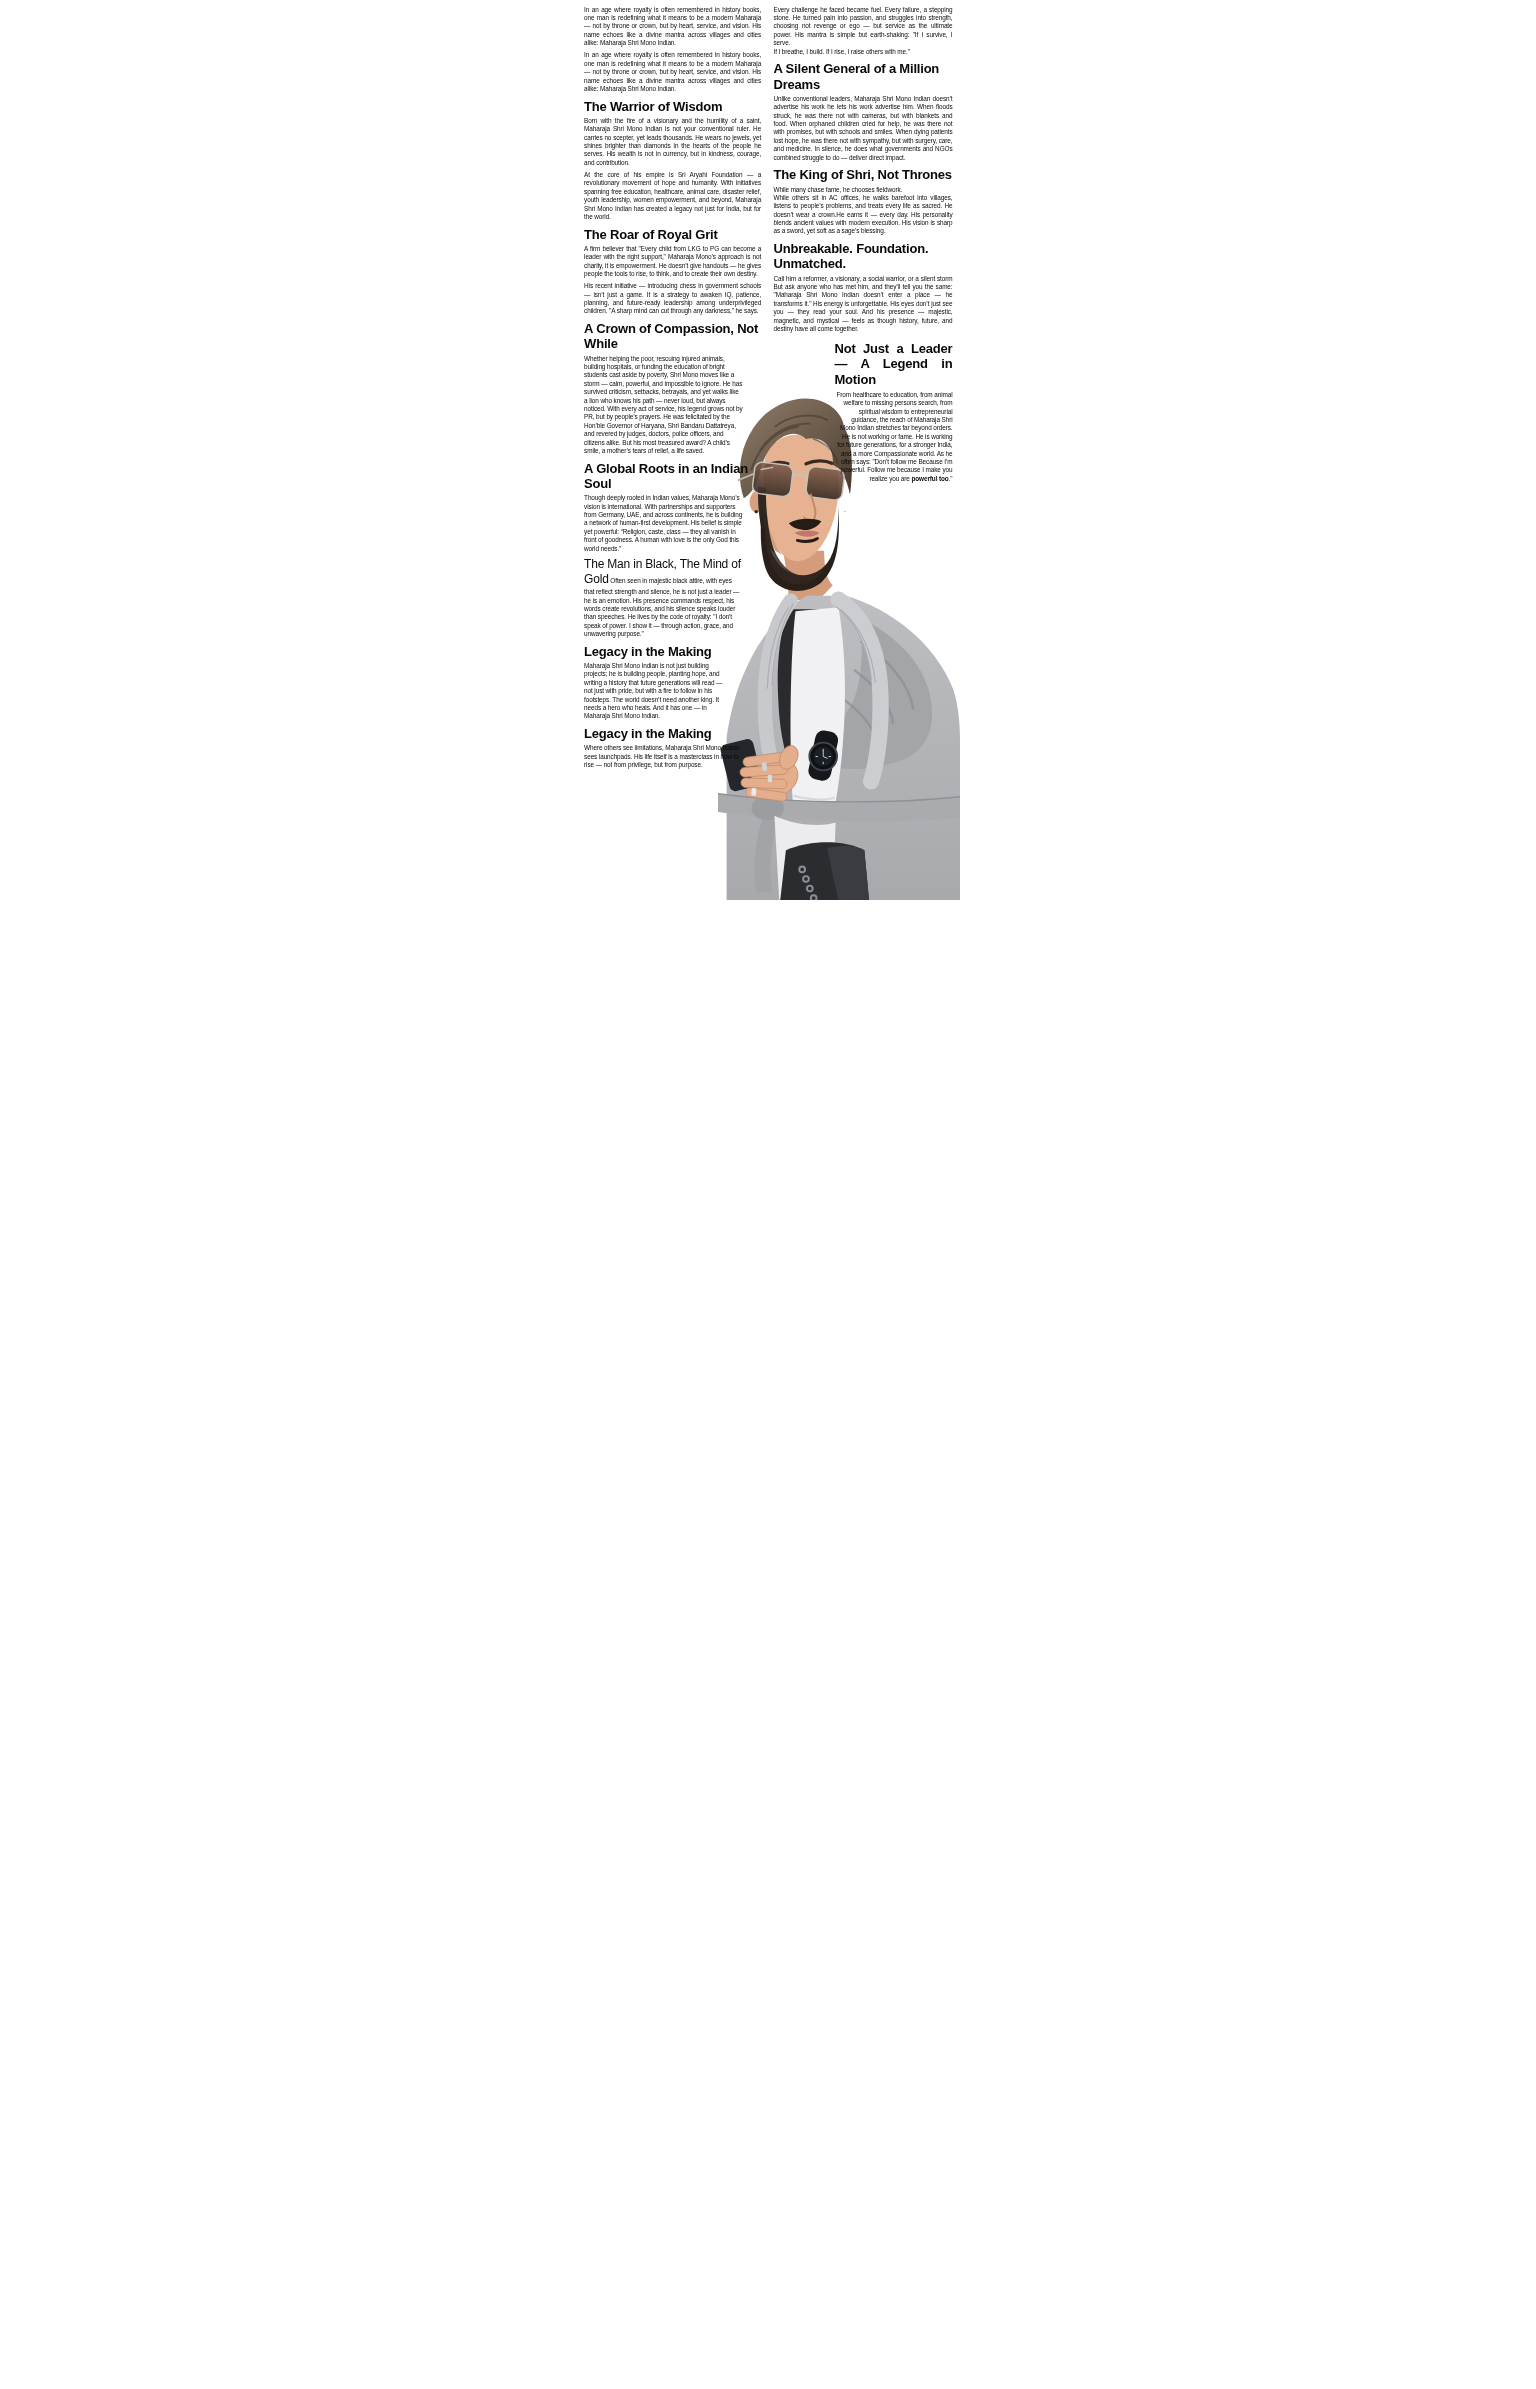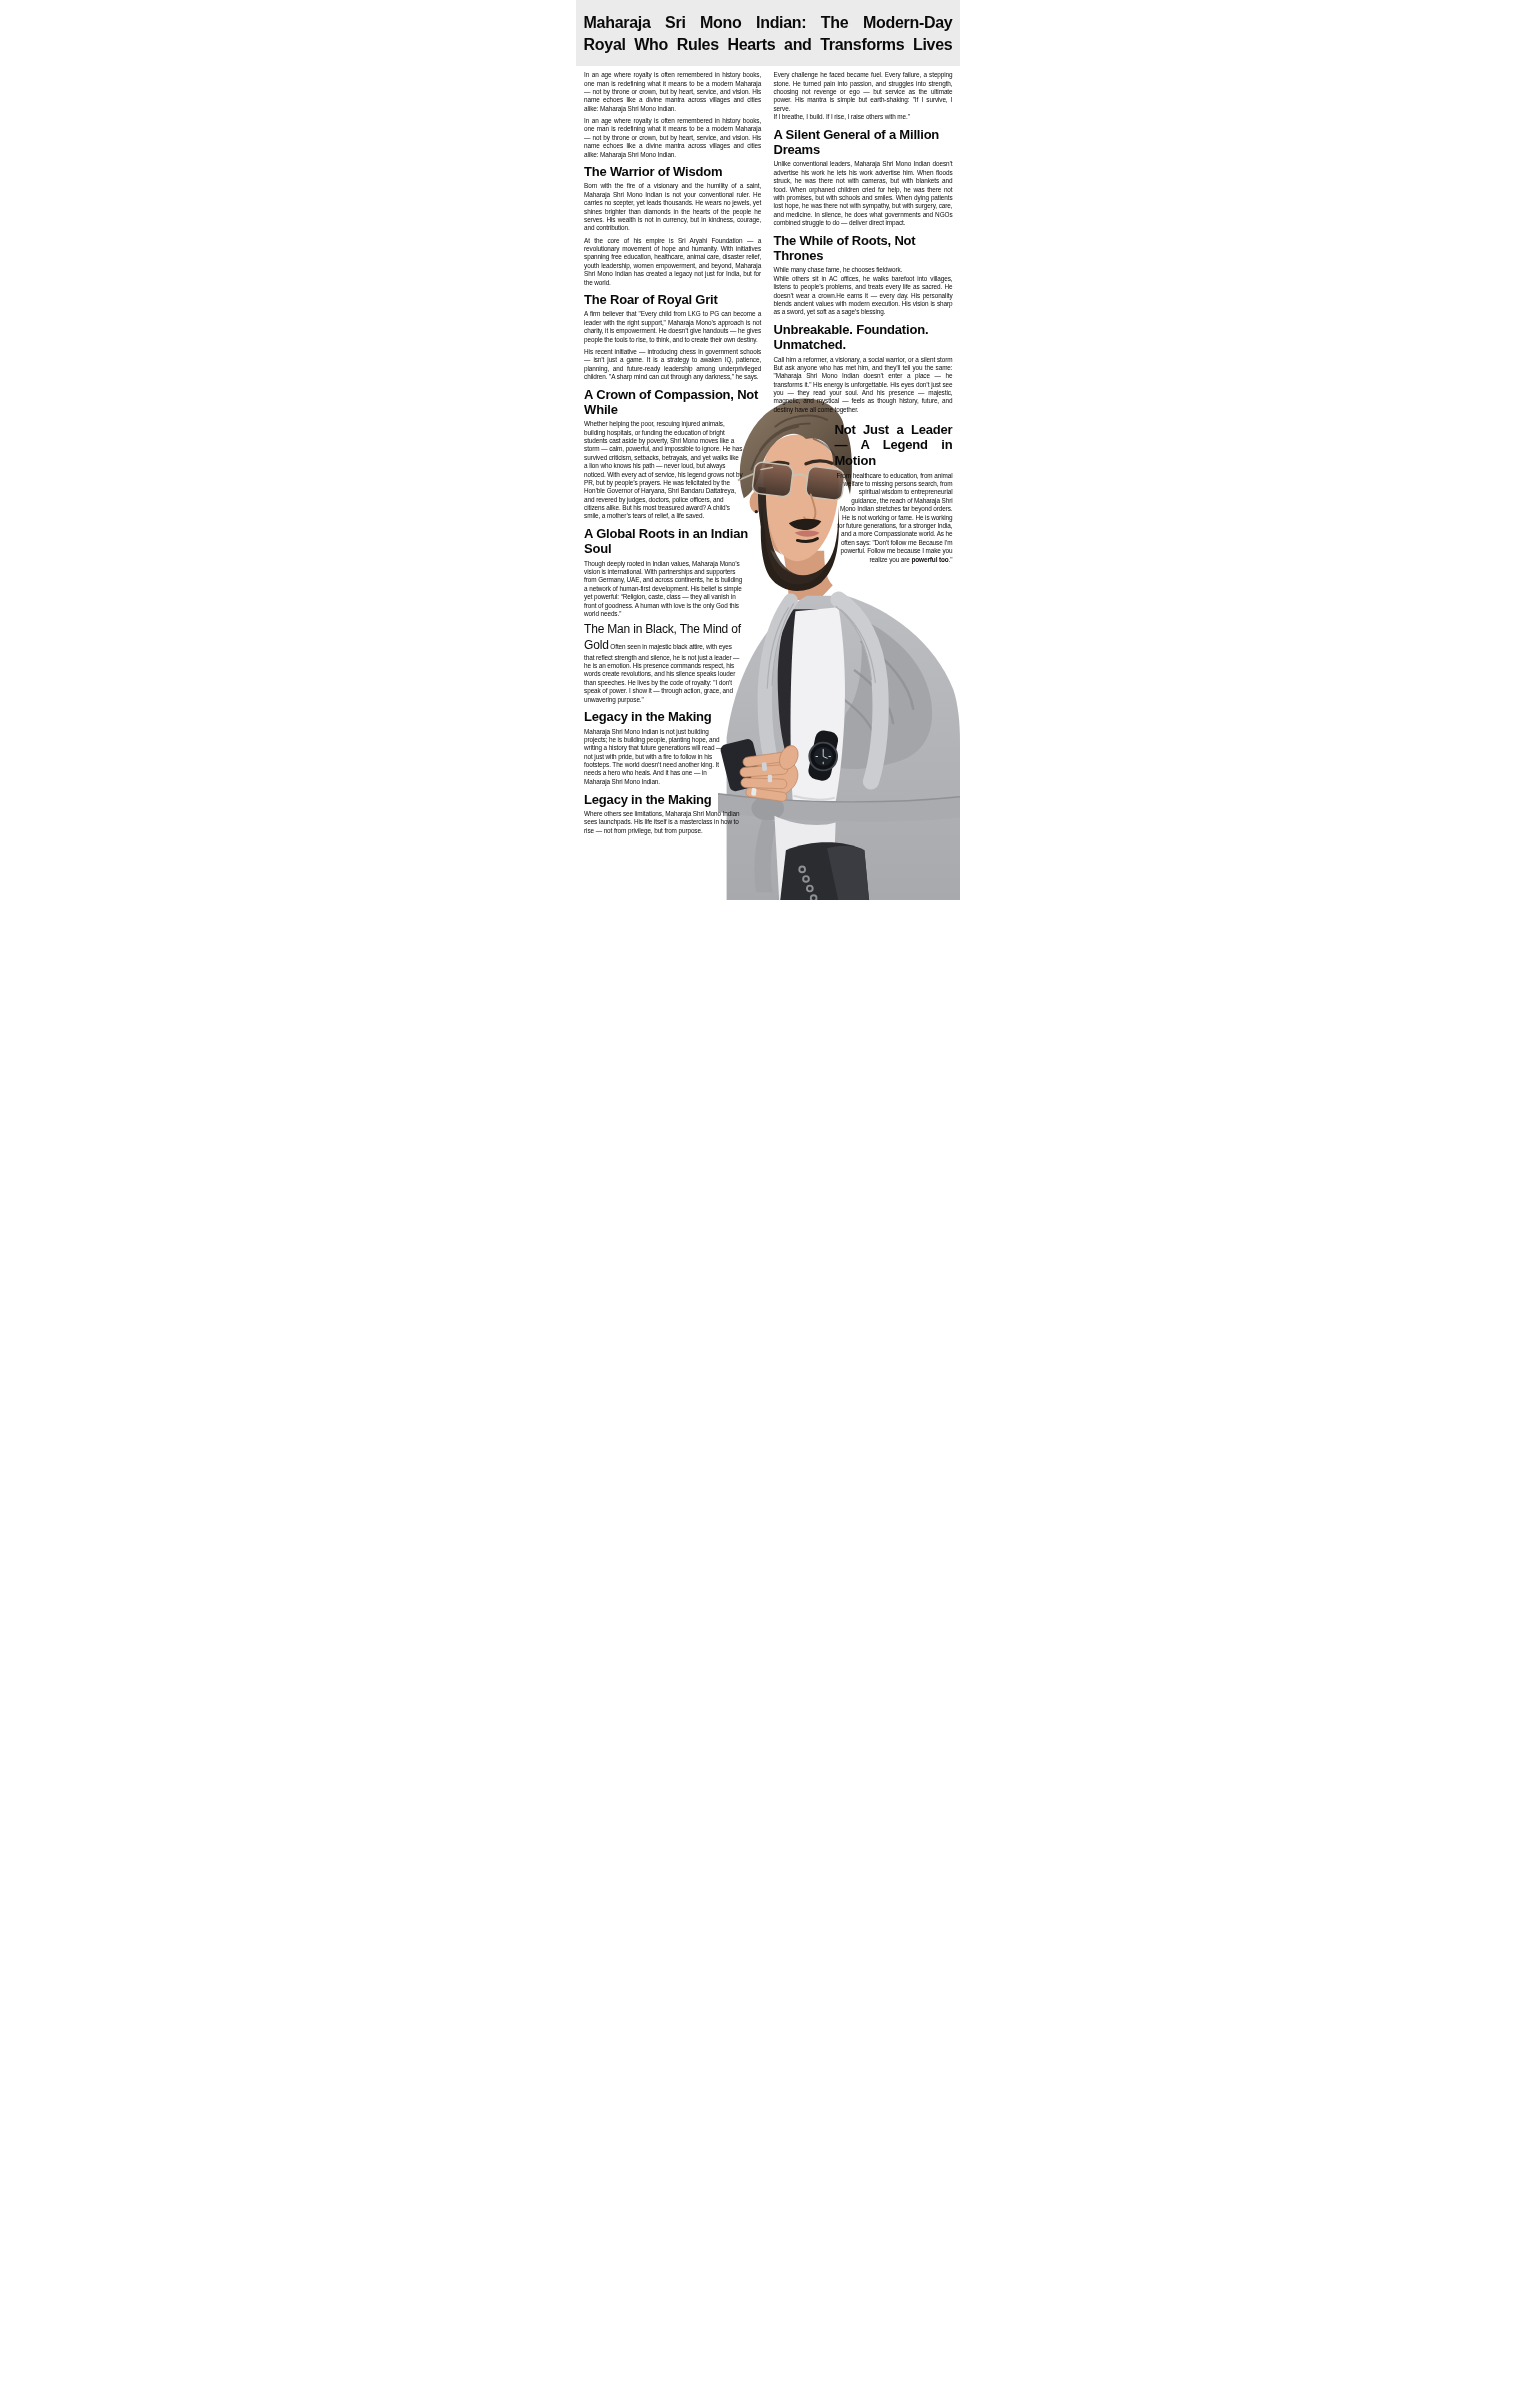--- a/index.html
+++ b/index.html
@@ -30,26 +30,20 @@
   .d2{ left:268px; top:506px; }
   .photo{ position:absolute; left:142px; top:393px; width:242px; height:508px; z-index:1; }
   .photo svg{ display:block; width:100%; height:100%; }
   .columns{ position:relative; z-index:2; }
 </style>
 </head>
 <body>
 
 <div class="page">
 
-  <header class="band">
-    <h1 class="title">
-      <span class="tl">Maharaja Sri Mono Indian: The Modern-Day</span>
-      <span class="tl">Royal Who Rules Hearts and Transforms Lives</span>
-    </h1>
-  </header>
 
   <div class="columns">
 
     <div class="col left">
       <p class="body j">In an age where royalty is often remembered in history books, one man is redefining what it means to be a modern Maharaja — not by throne or crown, but by heart, service, and vision. His name echoes like a divine mantra across villages and cities alike: Maharaja Shri Mono Indian.</p>
       <p class="body j">In an age where royalty is often remembered in history books, one man is redefining what it means to be a modern Maharaja — not by throne or crown, but by heart, service, and vision. His name echoes like a divine mantra across villages and cities alike: Maharaja Shri Mono Indian.</p>
 
       <h2 class="h">The Warrior of Wisdom</h2>
       <p class="body j">Born with the fire of a visionary and the humility of a saint, Maharaja Shri Mono Indian is not your conventional ruler. He carries no scepter, yet leads thousands. He wears no jewels, yet shines brighter than diamonds in the hearts of the people he serves. His wealth is not in currency, but in kindness, courage, and contribution.</p>
       <p class="body j">At the core of his empire is Sri Aryahi Foundation — a revolutionary movement of hope and humanity. With initiatives spanning free education, healthcare, animal care, disaster relief, youth leadership, women empowerment, and beyond, Maharaja Shri Mono Indian has created a legacy not just for India, but for the world.</p>
@@ -72,21 +66,21 @@
       <h2 class="h">Legacy in the Making</h2>
       <p class="body l w330">Where others see limitations, Maharaja Shri Mono Indian sees launchpads. His life itself is a masterclass in how to rise — not from privilege, but from purpose.</p>
     </div>
 
     <div class="col right">
       <p class="body j"><span>Every challenge he faced became fuel. Every failure, a stepping stone. He turned pain into passion, and struggles into strength, choosing not revenge or ego — but service as the ultimate power. His mantra is simple but earth-shaking: "If I survive, I serve.</span><br><span>If I breathe, I build. If I rise, I raise others with me."</span></p>
 
       <h2 class="h">A Silent General of a Million Dreams</h2>
       <p class="body j">Unlike conventional leaders, Maharaja Shri Mono Indian doesn’t advertise his work  he lets his work advertise him. When floods struck, he was there  not with cameras, but with blankets and food. When orphaned children cried for help, he was there  not with promises, but with schools and smiles. When dying patients lost hope, he was there  not with sympathy, but with surgery, care, and medicine. In silence, he does what governments and NGOs combined struggle to do — deliver direct impact.</p>
 
-      <h2 class="h">The While of Roots, Not Thrones</h2>
+      <h2 class="h">The King of Shri, Not Thrones</h2>
       <p class="body j"><span>While many chase fame, he chooses fieldwork.</span><br><span>While others sit in AC offices, he walks barefoot into villages, listens to people’s problems, and treats every life as sacred. He doesn’t wear a crown.He earns it — every day. His personality blends ancient values with modern execution. His vision is sharp as a sword, yet soft as a sage’s blessing.</span></p>
 
       <h2 class="h">Unbreakable. Foundation. Unmatched.</h2>
       <p class="body j">Call him a reformer, a visionary, a social warrior, or a silent storm But ask anyone who has met him, and they’ll tell you the same: "Maharaja Shri Mono Indian doesn’t enter a place — he transforms it." His energy is unforgettable. His eyes don’t just see you — they read your soul. And his presence — majestic, magnetic, and mystical — feels as though history, future, and destiny have all come together.</p>
 
       <h2 class="h legend-h">Not Just a Leader — A Legend in Motion</h2>
       <p class="body legend-p"><span>From healthcare to education, from animal welfare to missing persons search, from spiritual wisdom to entrepreneurial guidance, the reach of Maharaja Shri Mono Indian stretches far beyond orders. He is not working or fame. He is working for future generations, for a stronger India, and a more Compassionate world. As he often says: "Don’t follow me Because I’m powerful. Follow me because I make you  realize you are </span><strong>powerful too</strong><span>."</span></p>
     </div>
   </div>
 

